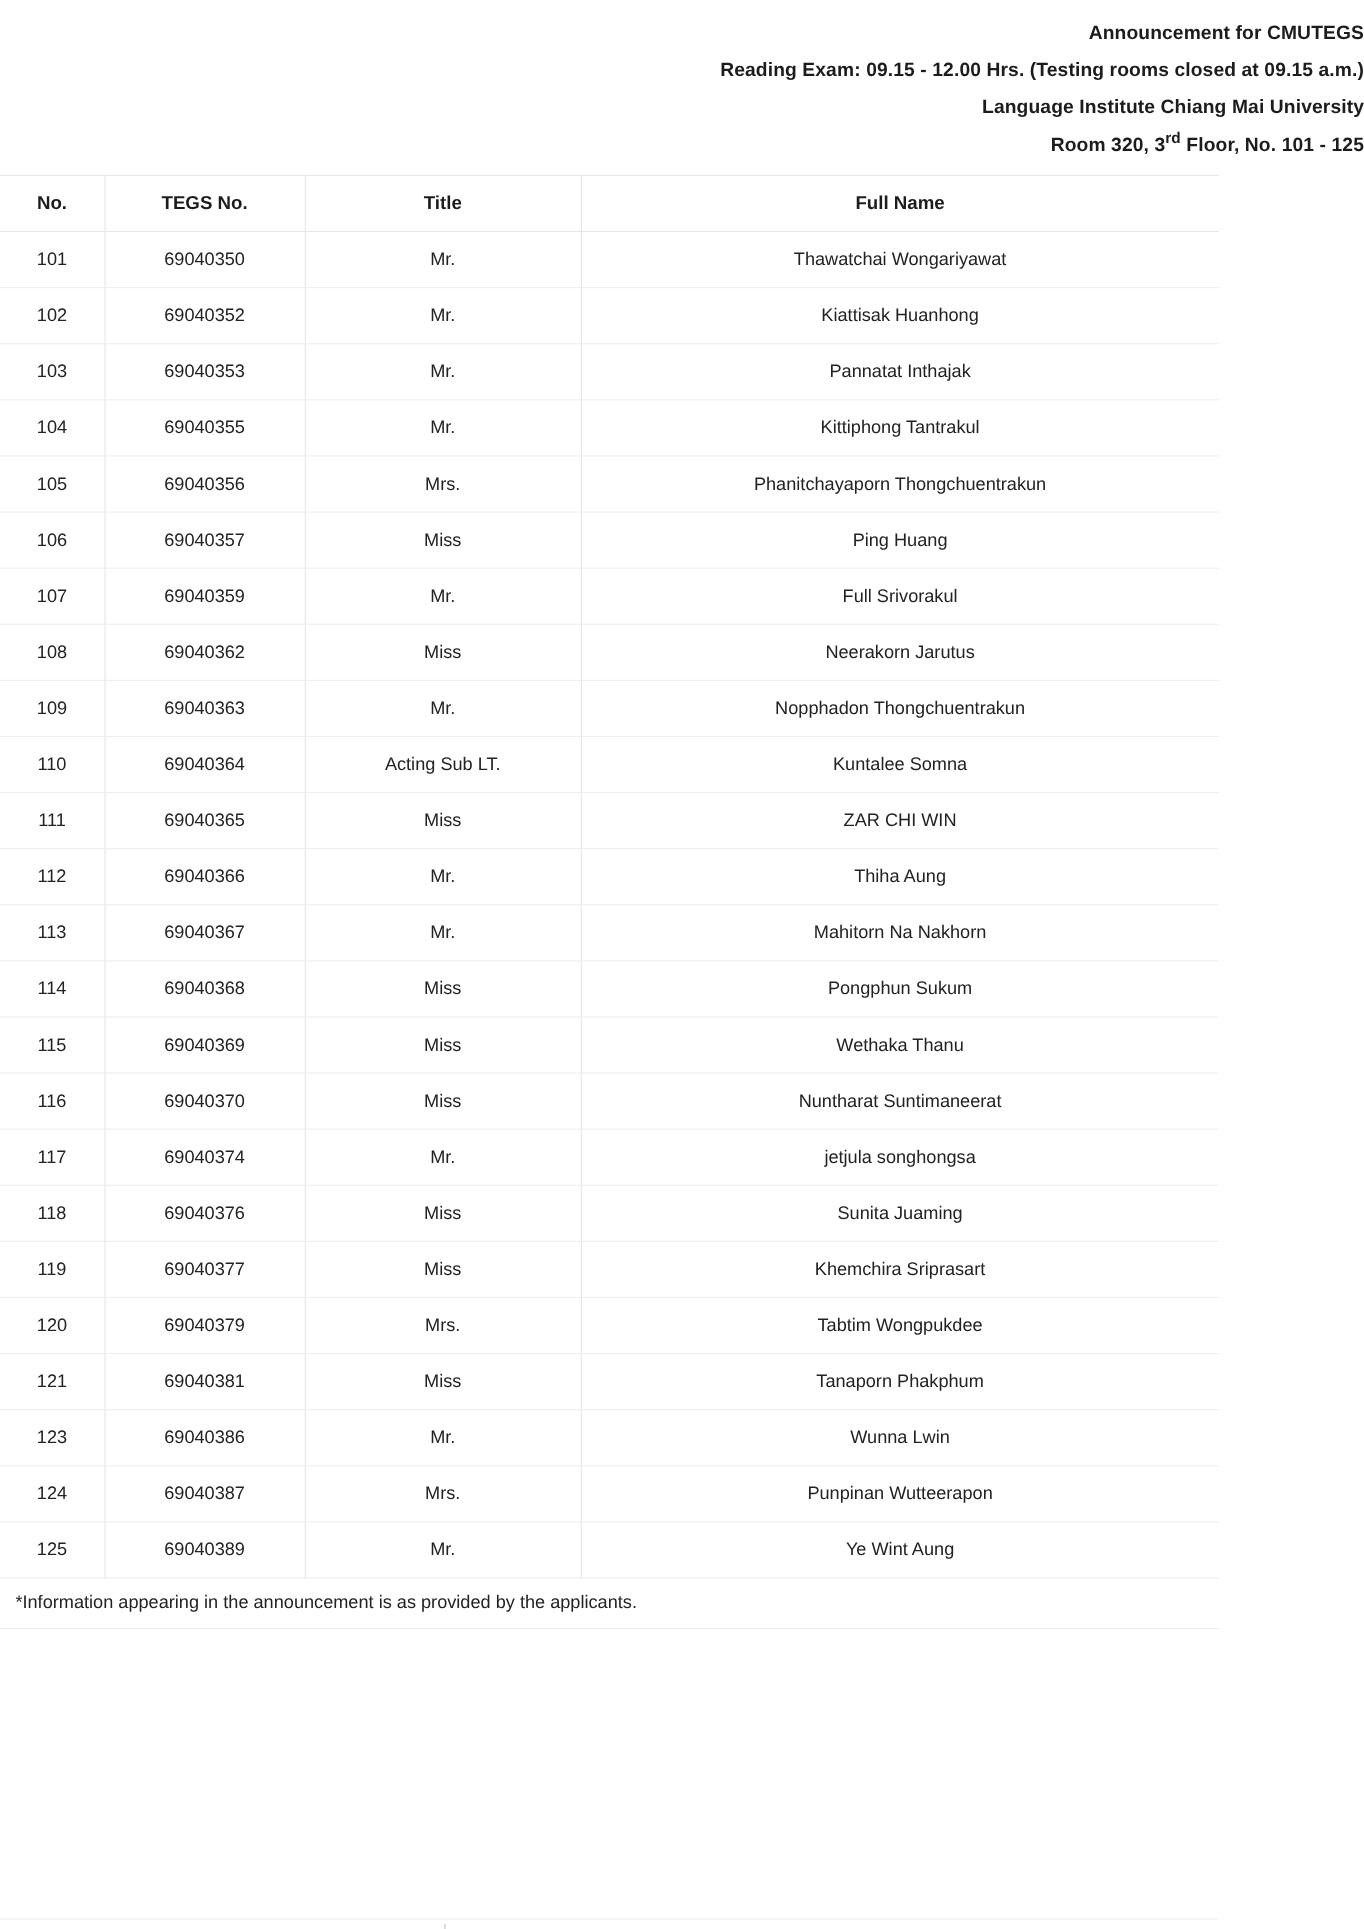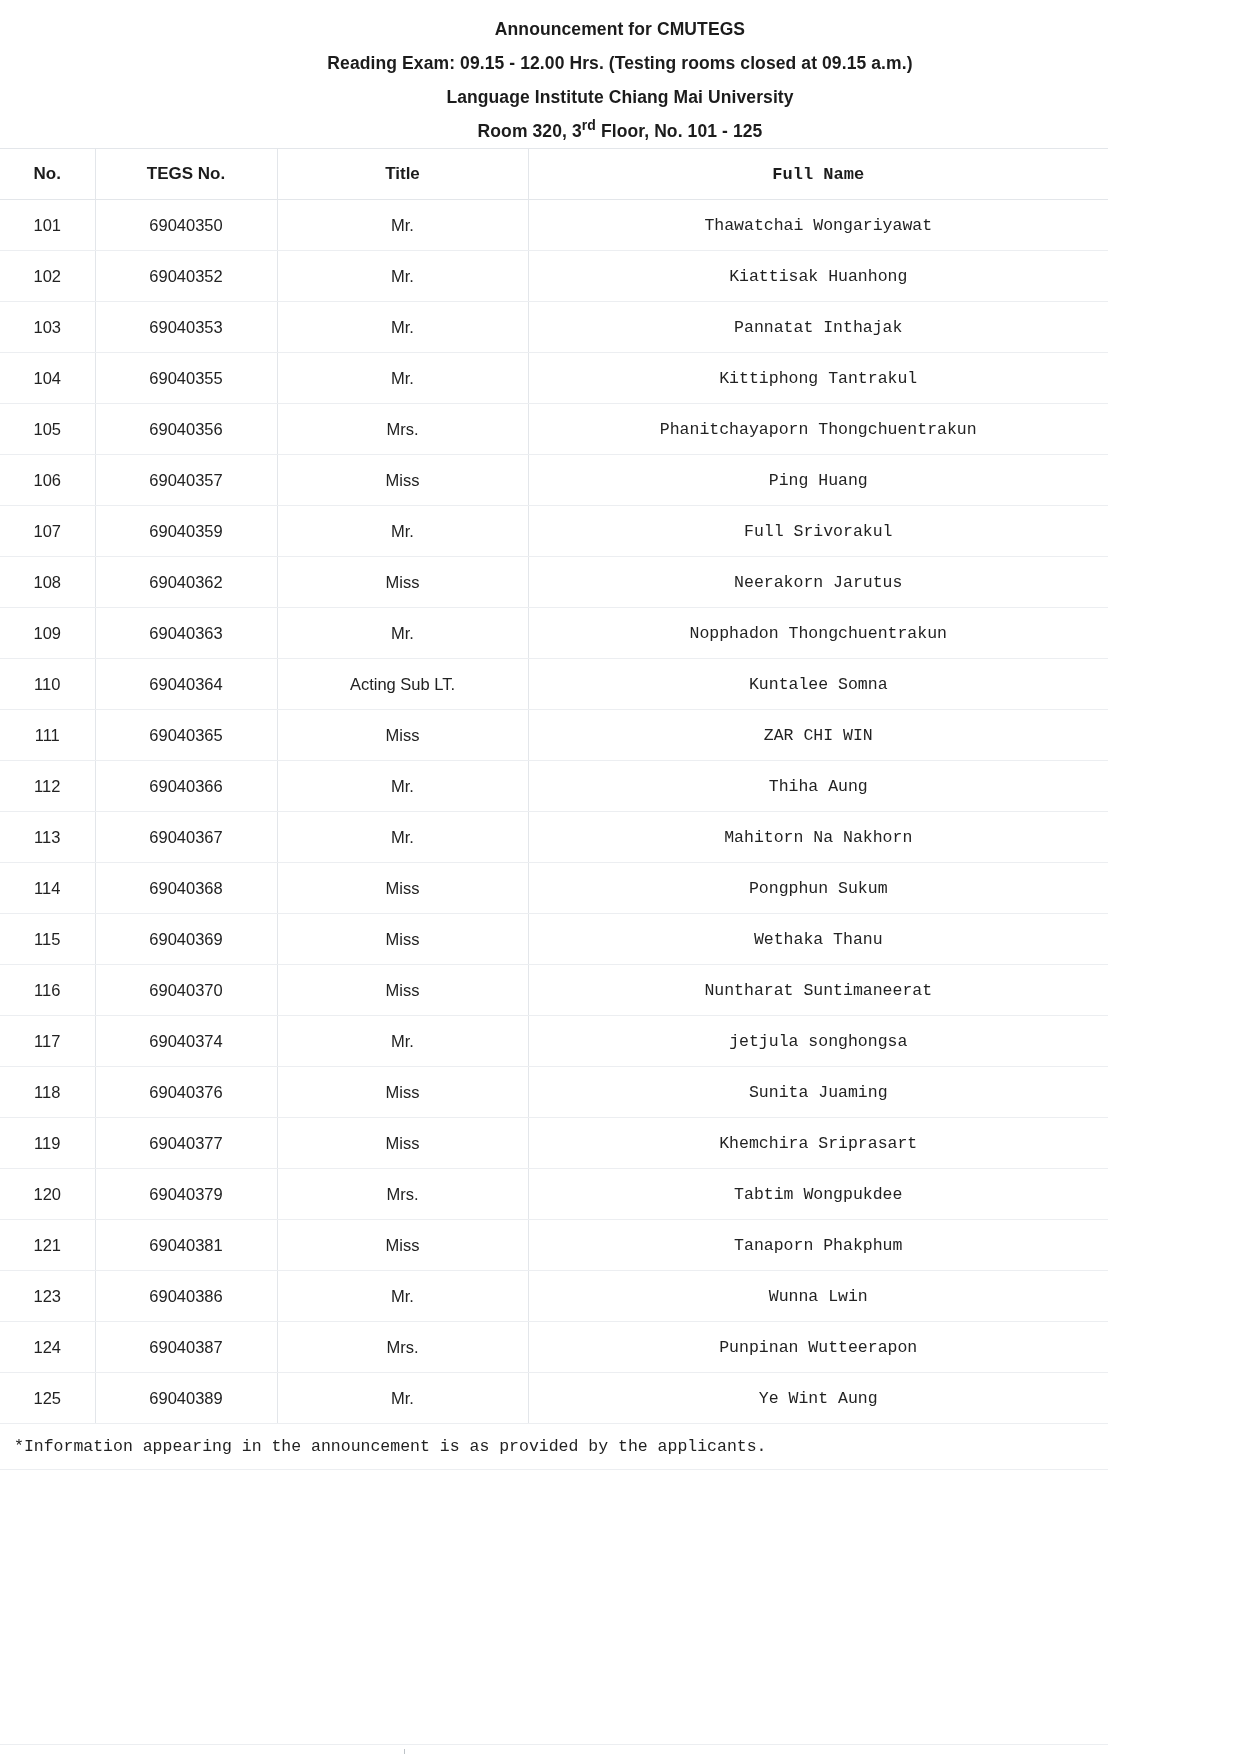--- a/index.html
+++ b/index.html
@@ -18,38 +18,39 @@
 
   .page {
     width: 1240px;
     height: 1754px;
     position: relative;
   }
 
   
   .doc-header {
     padding-top: 12px;
-    text-align: center;
+    text-align: right;
   }
   .doc-header .hline {
     font-weight: bold;
     font-size: 17.5px;
     line-height: 34px;
     color: #1c1c1c;
     letter-spacing: 0.1px;
     white-space: nowrap;
   }
   .doc-header .hline sup {
     font-size: 14px;
     vertical-align: super;
     line-height: 0;
   }
 
   
   .table-wrap {
+    margin-top: 11px;
     width: 1108px;
   }
   table.roster {
     width: 1108px;
     border-collapse: collapse;
     table-layout: fixed;
     border-top: 1px solid #e3e6ea;
     border-bottom: 1px solid #e3e6ea;
   }
   table.roster col.c-no    { width: 95px;  }
@@ -59,21 +60,21 @@
 
   table.roster th,
   table.roster td {
     border-right: 1px solid #e3e6ea;
     border-bottom: 1px solid #eceef1;
     text-align: center;
     vertical-align: middle;
     padding: 0 6px;
   }
   table.roster th:last-child,
-  table.roster td:last-child { border-right: none; font-family: Liberation Mono, monospace; }
+  table.roster td:last-child { border-right: none; }
 
   table.roster thead th {
     height: 51px;
     font-size: 17px;
     font-weight: bold;
     color: #1c1c1c;
     border-bottom: 1px solid #e3e6ea;
   }
 
   table.roster tbody td {

